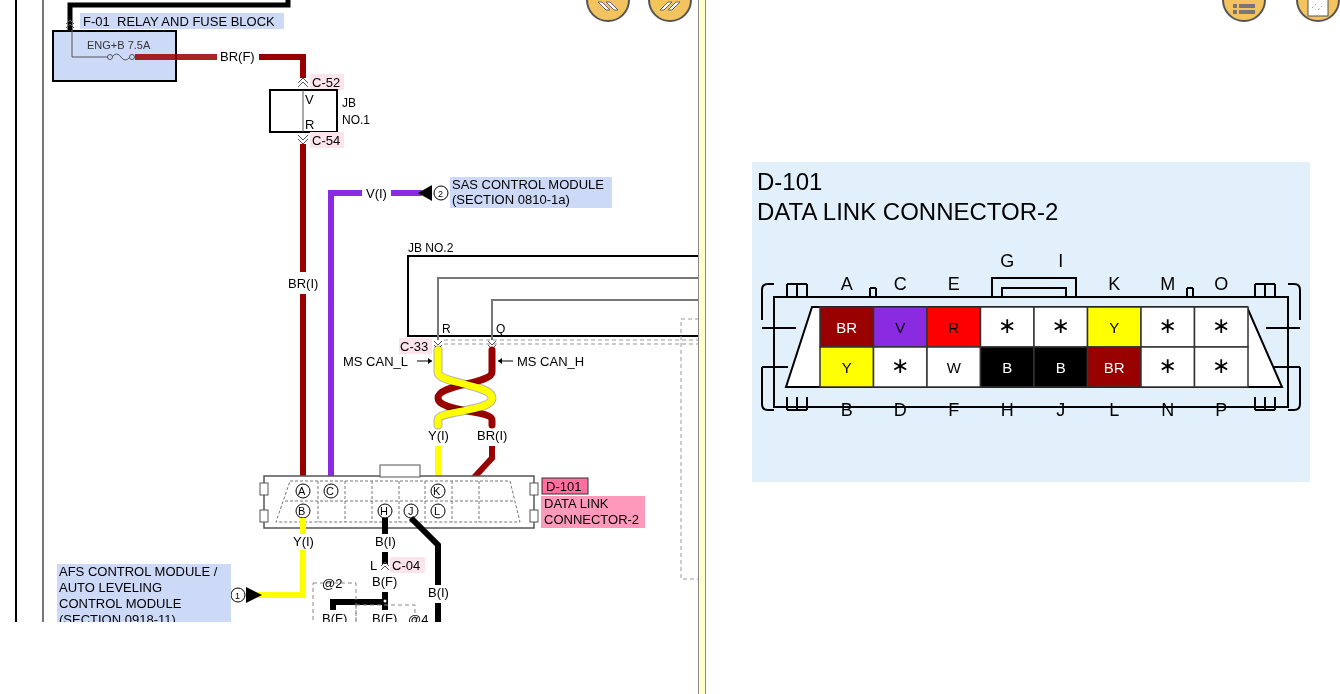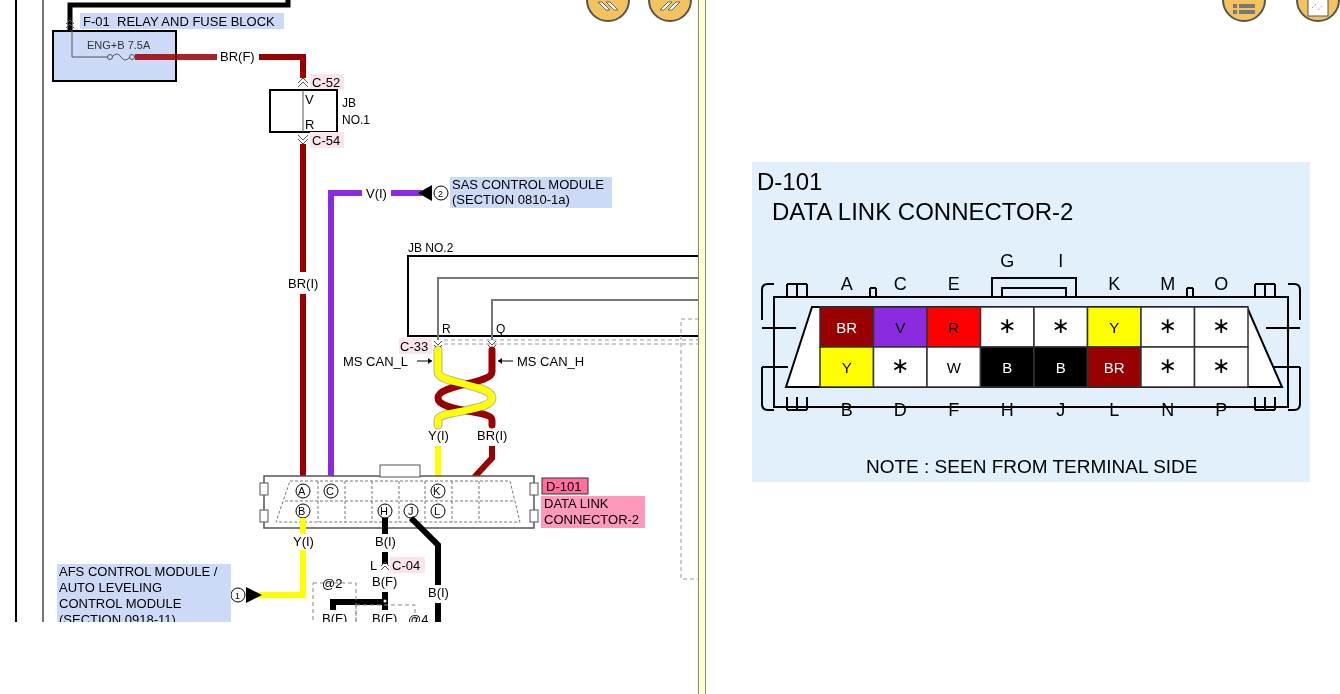--- a/index.html
+++ b/index.html
@@ -236,21 +236,21 @@
   </div>
   <div class="nav-btn" style="left:590px;">
     <svg width="40" height="40" viewBox="0 0 40 40">
       <rect x="10" y="16" width="20" height="20" fill="#fff" stroke="#555"></rect>
       <path d="M14 28 L18 24 M20 30 L24 26" stroke="#999" stroke-dasharray="2,2"></path>
     </svg>
   </div>
 
   <div id="conn-view">
     <div style="position:absolute;left:5px;top:6px;font-size:24px;color:#000;">D-101</div>
-    <div style="position:absolute;left:20px;top:36px;font-size:24px;color:#000;">DATA LINK CONNECTOR-2</div>
+    <div style="position:absolute;left:5px;top:36px;font-size:24px;color:#000;">DATA LINK CONNECTOR-2</div>
 
     <svg id="conn-svg" width="558" height="280" viewBox="0 0 558 280" style="position:absolute;left:0;top:0;">
 
       <g fill="none" stroke="#000" stroke-width="2">
         <path d="M22 135 L22 245 L536 245 L536 135"></path>
         <path d="M22 135 L60 135"></path>
           <path d="M536 135 L500 135"></path>
         <rect x="22" y="135" width="514" height="110"></rect>
         <path d="M10 158 L10 128 Q10 122 16 122 L22 122"></path>
         <path d="M10 205 L10 242 Q10 248 16 248 L22 248"></path>
@@ -347,15 +347,14 @@
           <text x="148.25" y="254" text-anchor="middle" font-size="18">D</text>
           <text x="201.75" y="254" text-anchor="middle" font-size="18">F</text>
           <text x="255.25" y="254" text-anchor="middle" font-size="18">H</text>
           <text x="308.75" y="254" text-anchor="middle" font-size="18">J</text>
           <text x="362.25" y="254" text-anchor="middle" font-size="18">L</text>
           <text x="415.75" y="254" text-anchor="middle" font-size="18">N</text>
           <text x="469.25" y="254" text-anchor="middle" font-size="18">P</text>
         </g>
     </svg>
 
-    <div style="position:absolute;left:114px;top:294px;font-size:19px;color:#000;">NOTE : SEEN FROM TERMINAL SIDE</div>
   </div>
 </div>
 
 </body></html>

